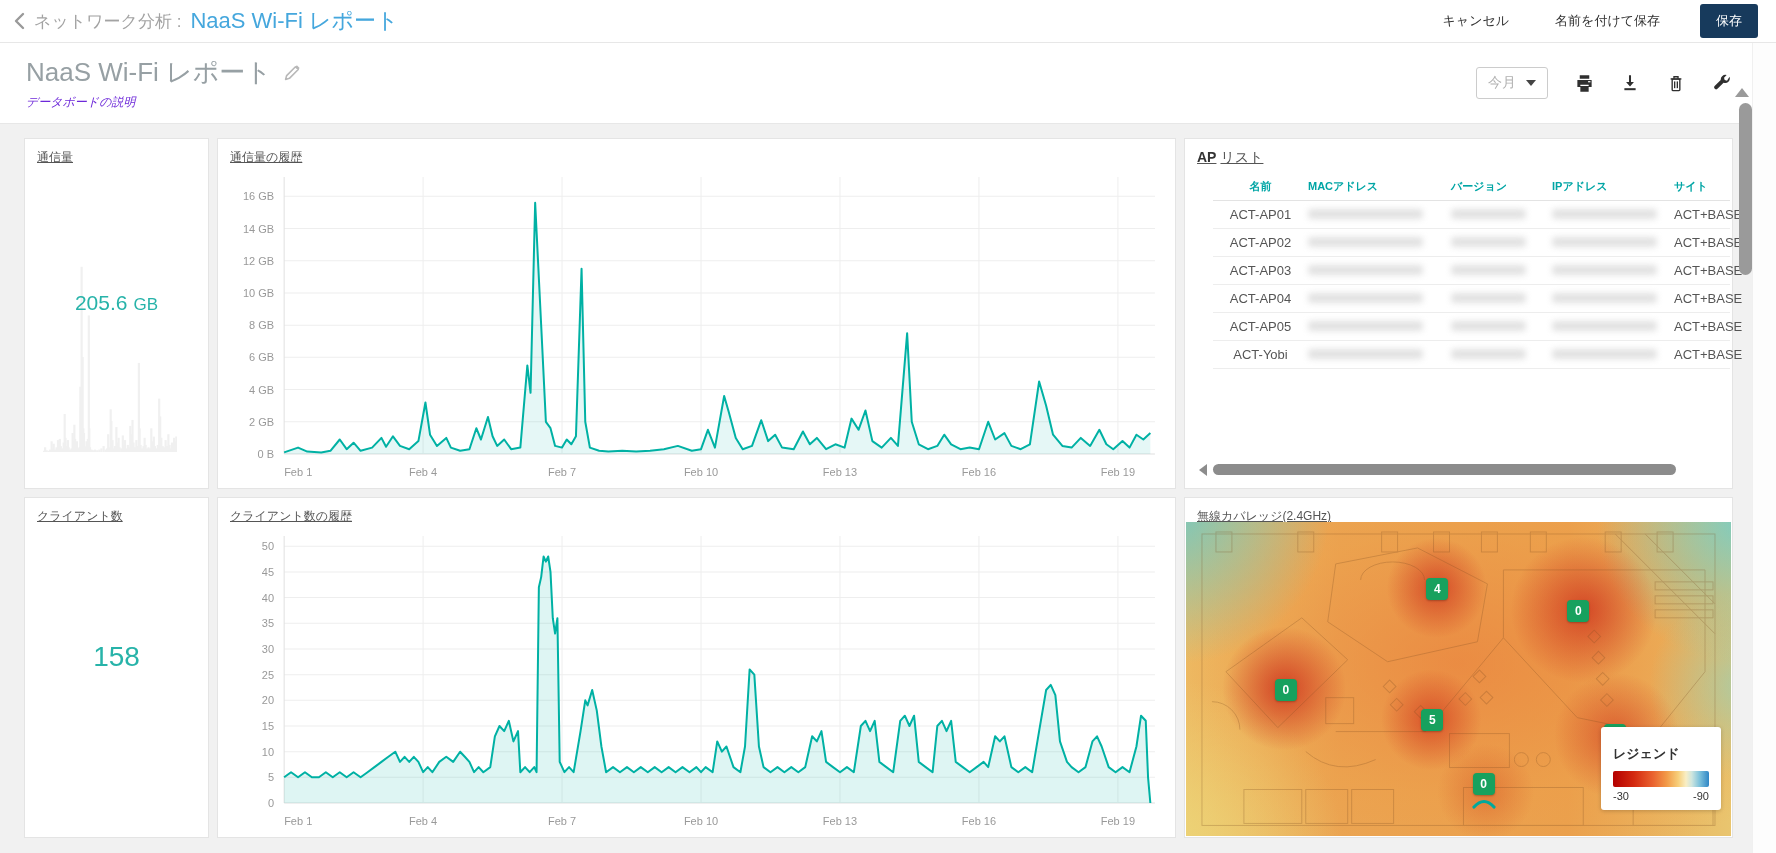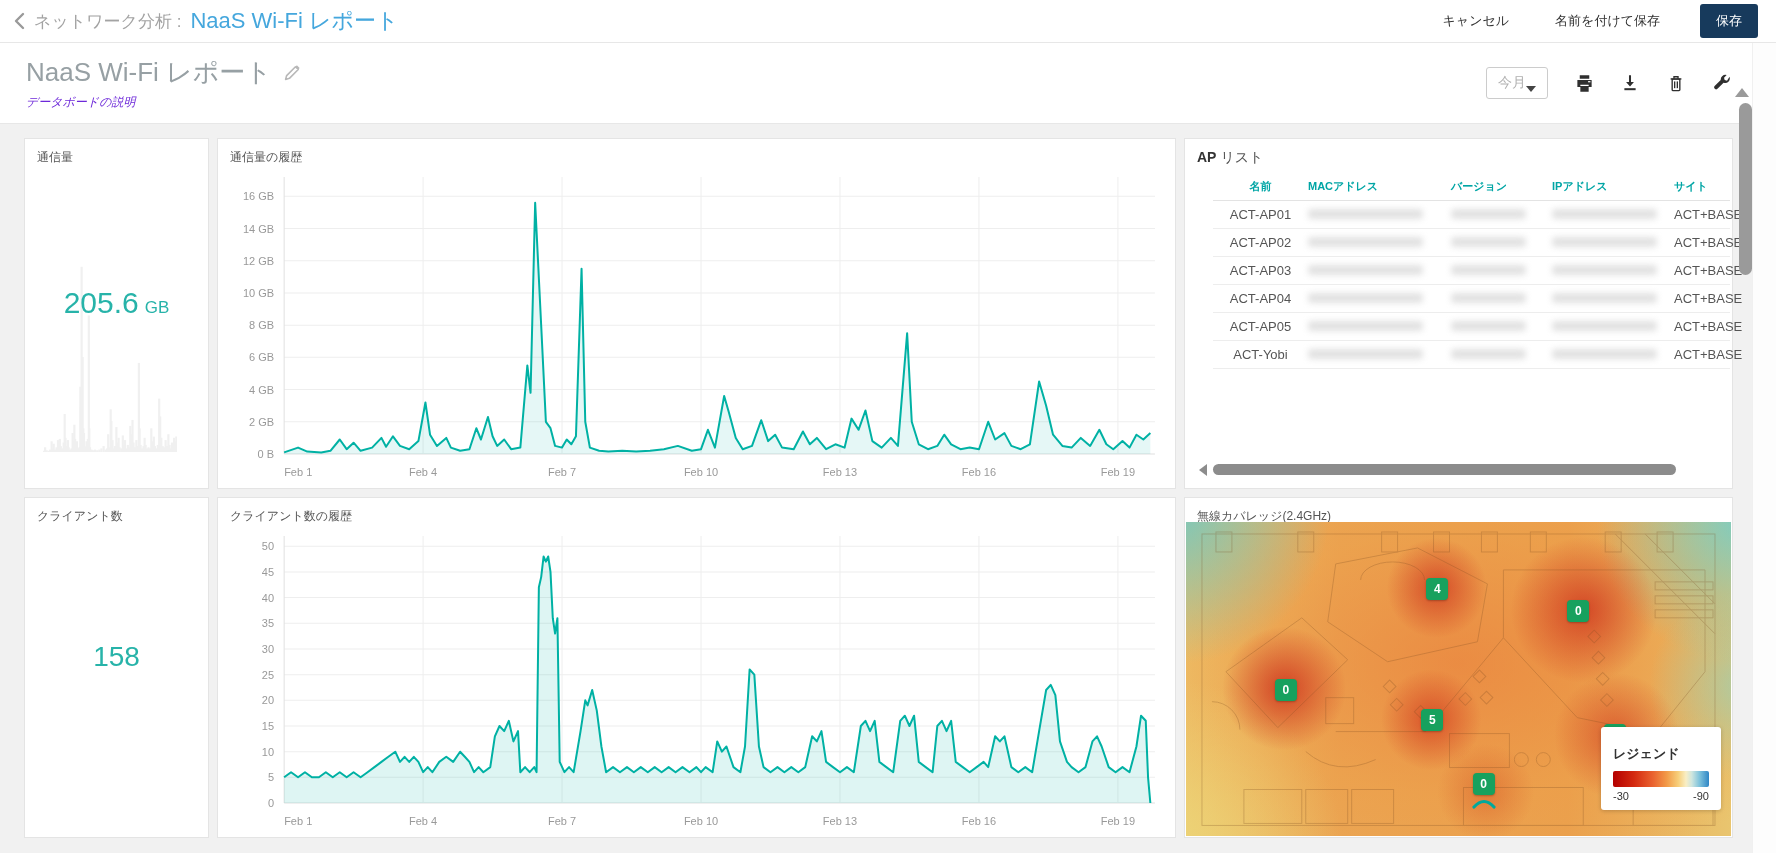--- a/index.html
+++ b/index.html
@@ -15,32 +15,32 @@
   .tb-title{color:#45a7dd;font-size:22px;}
   .tb-right{display:flex;align-items:center;gap:34px;}
   .tb-btn{font-size:13px;color:#333;cursor:pointer;background:none;border:none;font-family:inherit;}
   .tb-save{background:#173a5c;color:#fff;font-size:13px;border:none;border-radius:3px;padding:8px 16px;cursor:pointer;font-family:inherit;}
   
   .headpanel{height:81px;background:#fff;border-bottom:1px solid #e7e7e7;display:flex;justify-content:space-between;align-items:center;padding:0 44px 0 26px;box-sizing:border-box;}
   .hp-title-row{display:flex;align-items:center;gap:12px;}
   .hp-title{font-size:26px;color:#97a0a4;}
   .hp-sub{font-size:12px;color:#6d28d9;margin-top:4px;font-style:italic;}
   .hp-right{display:flex;align-items:center;gap:26px;}
-  .hp-select{display:flex;align-items:flex-end;gap:0;border:1px solid #ccc;border-radius:3px;padding:6px 11px;cursor:pointer;background:#fff;}
+  .hp-select{display:flex;align-items:center;gap:10px;border:1px solid #ccc;border-radius:3px;padding:6px 11px;cursor:pointer;background:#fff;}
   .hp-select .lbl{color:#b0b0b0;font-size:14px;}
   .caret{width:0;height:0;border-left:5px solid transparent;border-right:5px solid transparent;border-top:6px solid #444;}
   .hp-icon{width:20px;height:20px;cursor:pointer;display:inline-flex;align-items:center;justify-content:center;}
   
   .content{position:absolute;left:24px;top:138px;width:1709px;}
-  .grid{display:grid;grid-template-columns:185px 959px 549px;grid-template-rows:351px 341px;gap:8px;}
+  .grid{display:grid;grid-template-columns:185px 959px 549px;grid-template-rows:351px 341px;gap:8px;text-decoration:underline;}
   .card{background:#fff;border:1px solid #e4e4e4;box-sizing:border-box;position:relative;}
   .card-title{font-size:12px;color:#555;padding:10px 0 0 12px;}
   
   .stat-value{position:absolute;left:0;right:0;top:47%;transform:translateY(-50%);text-align:center;color:#27b3a9;}
-  .stat-value .num{font-size:30px;}
+  .stat-value .num{font-size:21px;}
   .stat-value .unit{font-size:17px;margin-left:6px;}
   .sparkline{position:absolute;left:18px;bottom:36px;width:134px;height:192px;}
   
   .chartwrap{position:absolute;left:4px;right:4px;top:24px;bottom:4px;}
   .chartwrap svg{width:100%;height:100%;}
   .tick{fill:#999;font-size:11px;font-family:"Liberation Sans",sans-serif;}
   
   .ap-title{font-size:14px;padding:10px 0 0 12px;}
   .ap-title .strong{color:#333;font-weight:bold;}
   .ap-title .rest{color:#555;margin-left:4px;}

